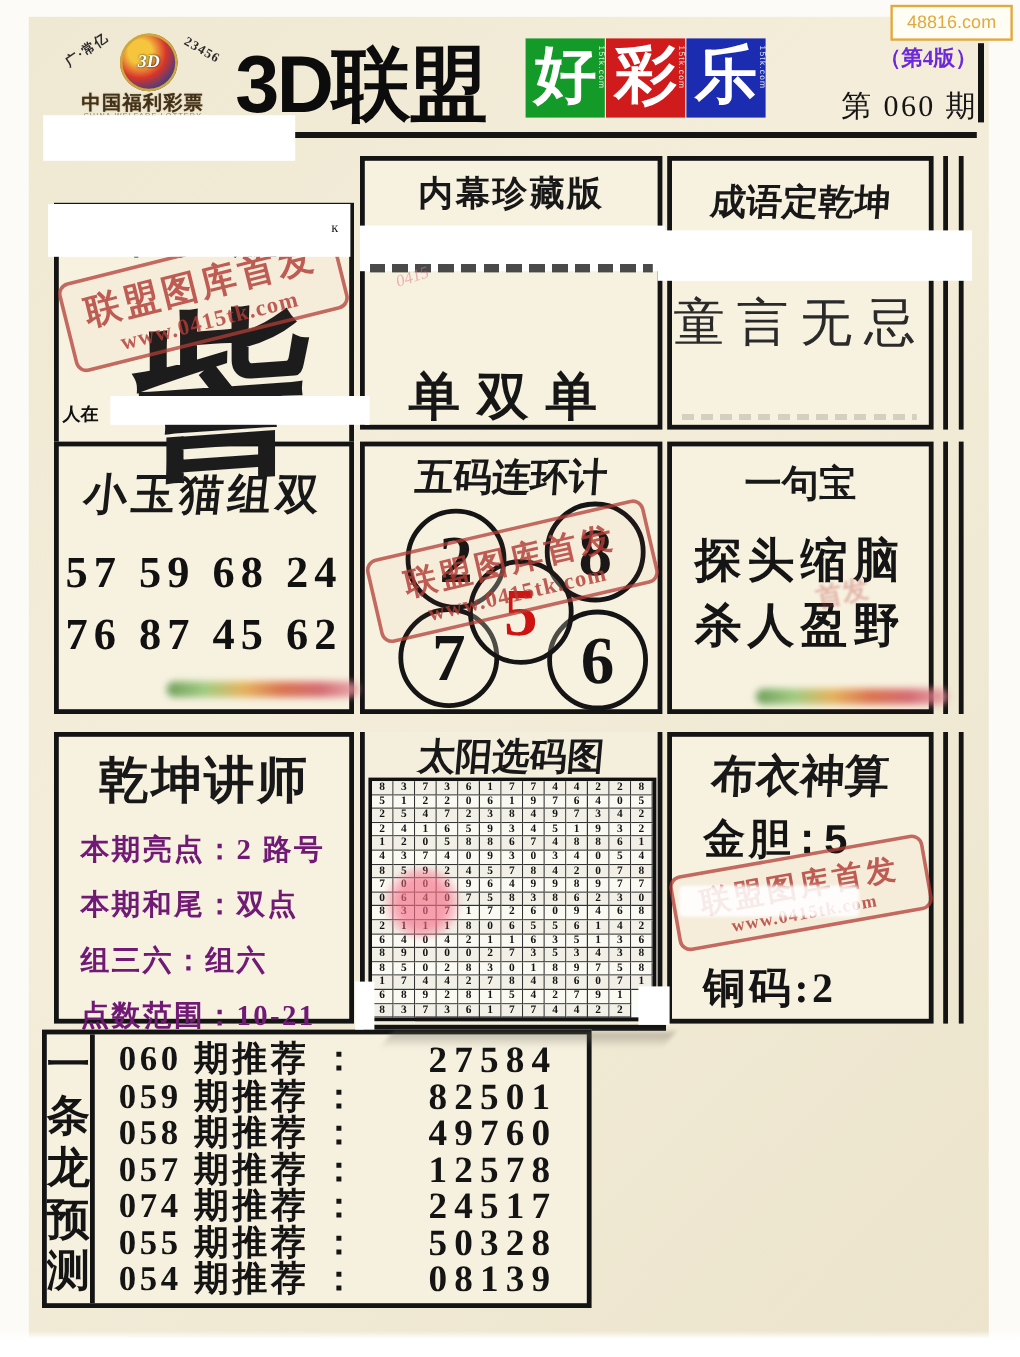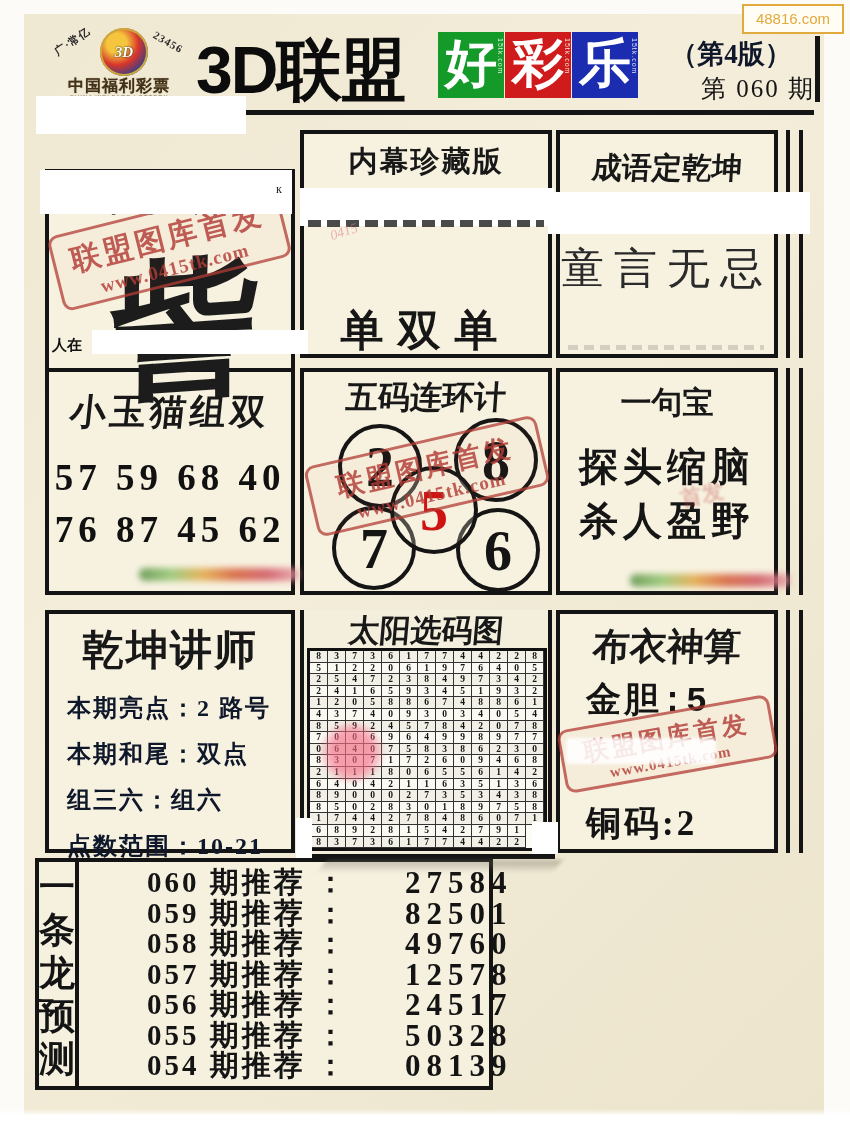--- a/index.html
+++ b/index.html
@@ -25,22 +25,22 @@
               text-shadow:0 0 1px #907c4a; }
   .logoEn { position:absolute; left:44px; top:94px; width:150px; text-align:center;
             font:6px "Liberation Sans","DejaVu Sans",sans-serif; color:#8b7f66; letter-spacing:1px; }
   .titleBlack { position:absolute; left:196px; top:26px; font-family:"Liberation Sans","DejaVu Sans",sans-serif;
                 font-size:66px; font-weight:900; color:#0c0c0c; letter-spacing:-2px; transform:scaleY(1.02); }
   #title-blocks { position:absolute; left:438px; top:32px; display:flex; }
   .cblock { position:relative; width:66px; height:66px; margin-right:1px; color:#fff;
             font-size:52px; font-weight:bold; text-align:center; line-height:64px; }
   .cblock .wm { position:absolute; right:0px; top:6px; font:7px "Liberation Sans",sans-serif;
                 color:rgba(255,255,255,.85); writing-mode:vertical-rl; letter-spacing:1px; }
-  .edition { position:absolute; left:648px; top:36px; width:166px; text-align:center;
-             color:#0f172a; font-size:27px; font-weight:bold; }
+  .edition { position:absolute; left:648px; top:36px; width:166px; text-align:right;
+             color:#6d28d9; font-size:18px; font-weight:bold; }
   .issue { position:absolute; left:660px; top:72px; width:155px; text-align:right;
            color:#151515; font-size:25px; letter-spacing:2px; }
   .hdr-rbar { position:absolute; left:815px; top:36px; width:5px; height:66px; background:#141414; }
   .hdr-line { position:absolute; left:238px; top:110px; width:576px; height:5px; background:#151515; }
   .hdr-whitepatch { position:absolute; left:36px; top:96px; width:210px; height:38px; background:#fff; }
 
   
   .panel { position:absolute; border:4px solid #141414; background:#f7f2e0; }
   .ptitle { width:100%; text-align:center; font-weight:bold; color:#181818; }
   .vlines { position:absolute; width:4px; background:#141414; }
@@ -89,21 +89,21 @@
           background:rgba(247,242,224,.25);}
   .ring.red { color:#cf1212; z-index:4; width:88px; height:88px; line-height:82px;}
 
   
   .phrase { position:absolute; width:100%; text-align:center; font-size:39px; font-weight:bold;
             color:#151515; letter-spacing:5px; }
   .ghost-red { position:absolute; color:rgba(190,70,70,.35); font-size:22px; font-weight:bold;
                transform:rotate(-12deg); z-index:4; filter:blur(1px);}
 
   
-  .qline { position:absolute; left:18px; font-size:24px; font-weight:bold; color:#0f172a; letter-spacing:2px;}
+  .qline { position:absolute; left:18px; font-size:24px; font-weight:bold; color:#701a75; letter-spacing:2px;}
 
   
   #sun-panel { position:absolute; left:300px; top:610px; width:252px; height:243px;
                border-left:4px solid #141414; border-right:4px solid #141414; background:#f4efdd;}
   #sun-title { position:absolute; top:0px; width:100%; text-align:center; font-size:31px; font-weight:bold;
                transform:skewX(-5deg); }
   #sun-grid { position:absolute; left:3px; top:38px; border:3px solid #111; background:#fdfdf8; }
   .g-row { display:flex; }
   .g-cell { width:18px; height:11.6px; border-right:1px solid #333; border-bottom:1px solid #333;
             font:bold 9.5px/11px "Liberation Serif","DejaVu Serif",serif; text-align:center; color:#141414;
@@ -118,21 +118,21 @@
   
   .bline { position:absolute; left:26px; font-size:35px; font-weight:bold; color:#141414; letter-spacing:3px; z-index:2;}
   .white-blur { position:absolute; background:rgba(255,255,255,.88); filter:blur(1.5px); z-index:6; border-radius:4px;}
 
   
   #dragon { position:absolute; left:35px; top:858px; width:458px; height:232px;
             border:4px solid #141414; background:#f6f1df; z-index:2; display:flex; }
   #dragon-title { width:52px; border-right:4px solid #141414; text-align:center;
                   font-size:36px; font-weight:bold; line-height:43px; padding-top:4px;
                   word-break:break-all; color:#141414; }
-  #dragon-rows { flex:1; padding:6px 22px 4px 20px;margin-left:48px; }
+  #dragon-rows { flex:1; padding:6px 22px 4px 20px; }
   .p-row { display:flex; height:30.5px; align-items:center; }
   .p-label { font-size:29px; font-weight:bold; color:#141414; letter-spacing:3px; width:258px; }
   .p-value { flex:1; text-align:right; font-size:31px; font-weight:bold; color:#141414;
              letter-spacing:6px; padding-right:10px; }
 
   .bottom-white { position:absolute; left:0; bottom:0; width:100%; height:22px;
                   background:linear-gradient(to top,#fff 70%, transparent); }
 </style>
 </head>
 <body>
@@ -184,21 +184,21 @@
     <div class="ptitle" style="font-size:30px;margin-top:14px;transform:skewX(-4deg);">成语定乾坤</div>
     <div class="idiom" style="top:106px;">童言无忌</div>
     <div class="faint-dashes" style="left:8px;bottom:4px;width:196px;"></div>
   </div>
   <div class="vlines" style="left:786px;top:130px;height:228px;"></div>
   <div class="vlines" style="left:799px;top:130px;height:228px;"></div>
   <div class="strip" style="left:548px;top:192px;width:262px;height:42px;"></div>
 
   <div class="panel" style="left:45px;top:368px;width:250px;height:227px;">
     <div class="ptitle brush-title" style="margin-top:16px;">小玉猫组双</div>
-    <div class="numline" style="top:84px;">57 59 68 40</div>
+    <div class="numline" style="top:84px;">57 59 68 24</div>
     <div class="numline" style="top:136px;">76 87 45 62</div>
     <div class="blurbar" style="left:90px;top:196px;width:160px;"></div>
   </div>
 
   <div class="panel" style="left:300px;top:368px;width:252px;height:227px;">
     <div class="ptitle" style="font-size:32px;margin-top:4px;transform:skewX(-4deg);">五码连环计</div>
     <div class="ring" style="left:34px;top:52px;">2</div>
     <div class="ring" style="left:150px;top:46px;">8</div>
     <div class="ring red" style="left:86px;top:94px;">5</div>
     <div class="ring" style="left:28px;top:134px;">7</div>
@@ -518,21 +518,21 @@
         </div>
         <div class="p-row">
           <span class="p-label">058 期推荐 ：</span>
           <span class="p-value">49760</span>
         </div>
         <div class="p-row">
           <span class="p-label">057 期推荐 ：</span>
           <span class="p-value">12578</span>
         </div>
         <div class="p-row">
-          <span class="p-label">056 期推荐 ：</span>
+          <span class="p-label">074 期推荐 ：</span>
           <span class="p-value">24517</span>
         </div>
         <div class="p-row">
           <span class="p-label">055 期推荐 ：</span>
           <span class="p-value">50328</span>
         </div>
         <div class="p-row">
           <span class="p-label">054 期推荐 ：</span>
           <span class="p-value">08139</span>
         </div>

